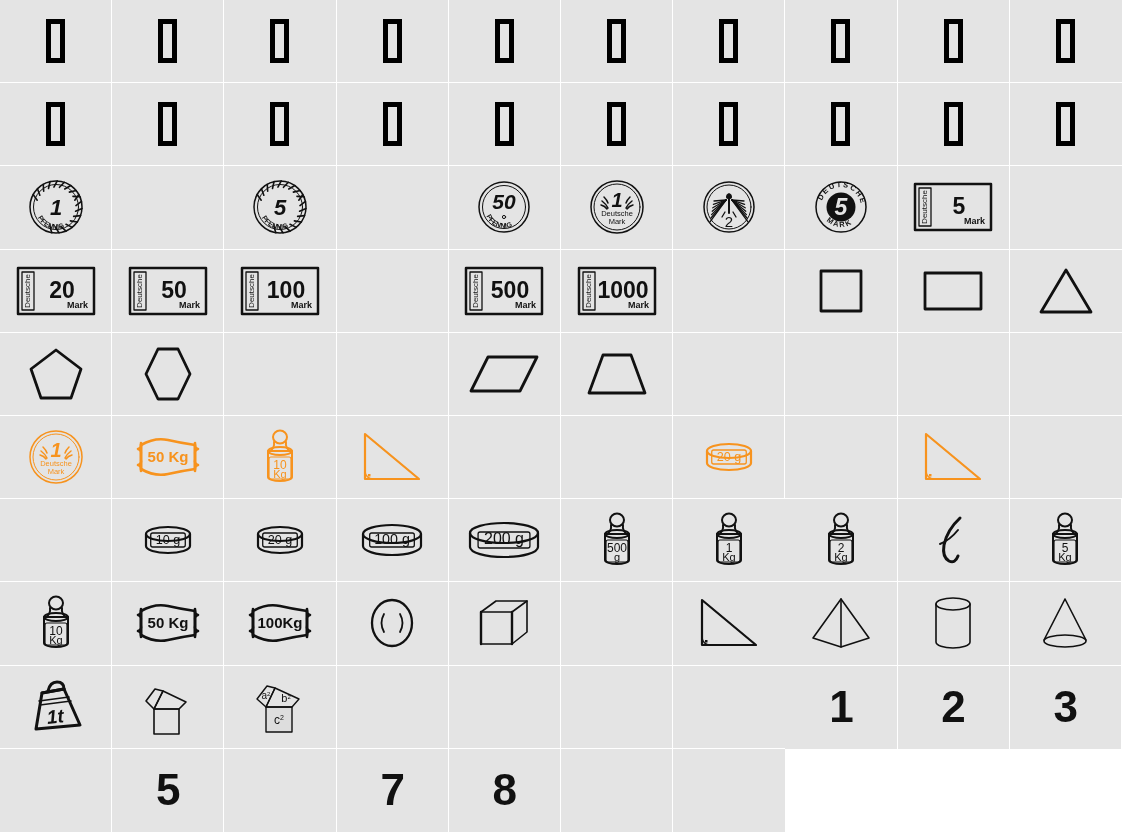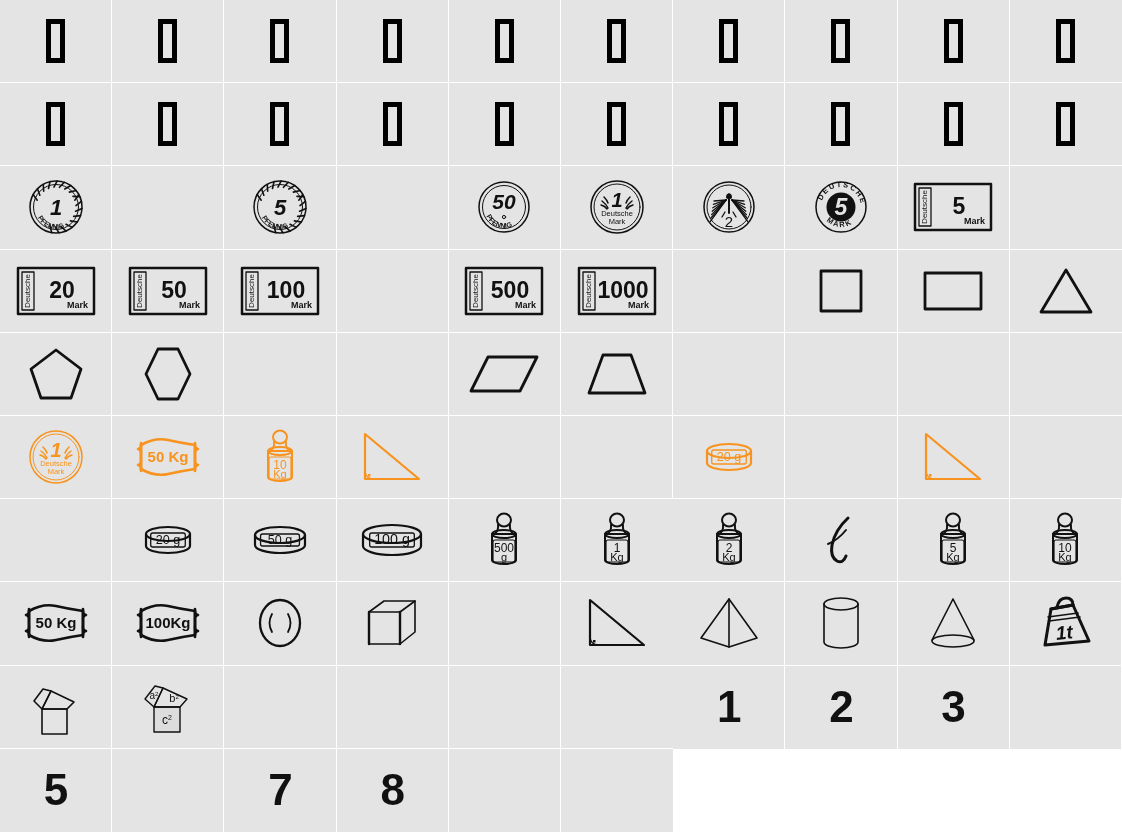--- a/index.html
+++ b/index.html
@@ -458,47 +458,57 @@
       <div class="glyph">
         <svg width="62" height="52" viewBox="0 0 62 52" fill="none" stroke="#f7931e" stroke-width="2.2" stroke-linejoin="round" stroke-linecap="round">
           <path d="M4 3 L58 48 L4 48 Z"></path>
           <path d="M4 40 a8 8 0 0 0 8 8" stroke-width="1.5"></path>
           <rect x="7" y="43" width="2.5" height="2.5" fill="#f7931e" stroke="none"></rect>
         </svg>
       </div>
     </div>
     <div class="cell lastcol"></div>
     <div class="cell"></div>
+    <div class="cell" title="10 g weight">
+      <div class="glyph">
+        <svg width="48" height="30" viewBox="0 0 48 30" fill="none" stroke="#111111" stroke-width="2.2" stroke-linejoin="round" stroke-linecap="round">
+          <path d="M2 9 L2 21 A22 7 0 0 0 46 21 L46 9"></path>
+          <ellipse cx="24" cy="9" rx="22" ry="7"></ellipse>
+          <rect x="6.720000000000001" y="8" width="34.56" height="14" rx="2" stroke-width="1.3"></rect>
+          <text x="24" y="19" font-family="Liberation Sans, sans-serif" font-size="12.6" fill="#111111" stroke="none" font-weight="normal" text-anchor="middle">10 g</text>
+        </svg>
+      </div>
+    </div>
     <div class="cell" title="20 g weight">
       <div class="glyph">
         <svg width="48" height="30" viewBox="0 0 48 30" fill="none" stroke="#111111" stroke-width="2.2" stroke-linejoin="round" stroke-linecap="round">
           <path d="M2 9 L2 21 A22 7 0 0 0 46 21 L46 9"></path>
           <ellipse cx="24" cy="9" rx="22" ry="7"></ellipse>
           <rect x="6.720000000000001" y="8" width="34.56" height="14" rx="2" stroke-width="1.3"></rect>
           <text x="24" y="19" font-family="Liberation Sans, sans-serif" font-size="12.6" fill="#111111" stroke="none" font-weight="normal" text-anchor="middle">20 g</text>
         </svg>
       </div>
     </div>
-    <div class="cell" title="50 g weight">
-      <div class="glyph">
-        <svg width="54" height="30" viewBox="0 0 54 30" fill="none" stroke="#111111" stroke-width="2.2" stroke-linejoin="round" stroke-linecap="round">
-          <path d="M2 10 L2 20 A25 8 0 0 0 52 20 L52 10"></path>
-          <ellipse cx="27" cy="10" rx="25" ry="8"></ellipse>
-          <rect x="7.5600000000000005" y="9" width="38.879999999999995" height="12" rx="2" stroke-width="1.3"></rect>
-          <text x="27" y="19" font-family="Liberation Sans, sans-serif" font-size="12.6" fill="#111111" stroke="none" font-weight="normal" text-anchor="middle">50 g</text>
-        </svg>
-      </div>
-    </div>
     <div class="cell" title="100 g weight">
       <div class="glyph">
         <svg width="62" height="34" viewBox="0 0 62 34" fill="none" stroke="#111111" stroke-width="2.2" stroke-linejoin="round" stroke-linecap="round">
           <path d="M2 11 L2 23 A29 9 0 0 0 60 23 L60 11"></path>
           <ellipse cx="31" cy="11" rx="29" ry="9"></ellipse>
           <rect x="8.680000000000001" y="10" width="44.64" height="14" rx="2" stroke-width="1.3"></rect>
           <text x="31" y="21" font-family="Liberation Sans, sans-serif" font-size="14.28" fill="#111111" stroke="none" font-weight="normal" text-anchor="middle">100 g</text>
+        </svg>
+      </div>
+    </div>
+    <div class="cell" title="200 g weight">
+      <div class="glyph">
+        <svg width="72" height="38" viewBox="0 0 72 38" fill="none" stroke="#111111" stroke-width="2.2" stroke-linejoin="round" stroke-linecap="round">
+          <path d="M2 12 L2 26 A34 10 0 0 0 70 26 L70 12"></path>
+          <ellipse cx="36" cy="12" rx="34" ry="10"></ellipse>
+          <rect x="10.080000000000002" y="11" width="51.839999999999996" height="16" rx="2" stroke-width="1.3"></rect>
+          <text x="36" y="23" font-family="Liberation Sans, sans-serif" font-size="15.959999999999999" fill="#111111" stroke="none" font-weight="normal" text-anchor="middle">200 g</text>
         </svg>
       </div>
     </div>
     <div class="cell" title="500 g weight">
       <div class="glyph">
         <svg width="40" height="56" viewBox="0 0 40 56" fill="none" stroke="#111111" stroke-width="2" stroke-linejoin="round" stroke-linecap="round">
           <ellipse cx="20" cy="8" rx="7" ry="6.5"></ellipse>
           <path d="M14 13 q1 6 -5 10 L9 22 L31 22 L31 23 q-6 -4 -5 -10"></path>
           <path d="M8 22 L8 48 A12 4 0 0 0 32 48 L32 22"></path>
           <ellipse cx="20" cy="22" rx="12" ry="4"></ellipse>

